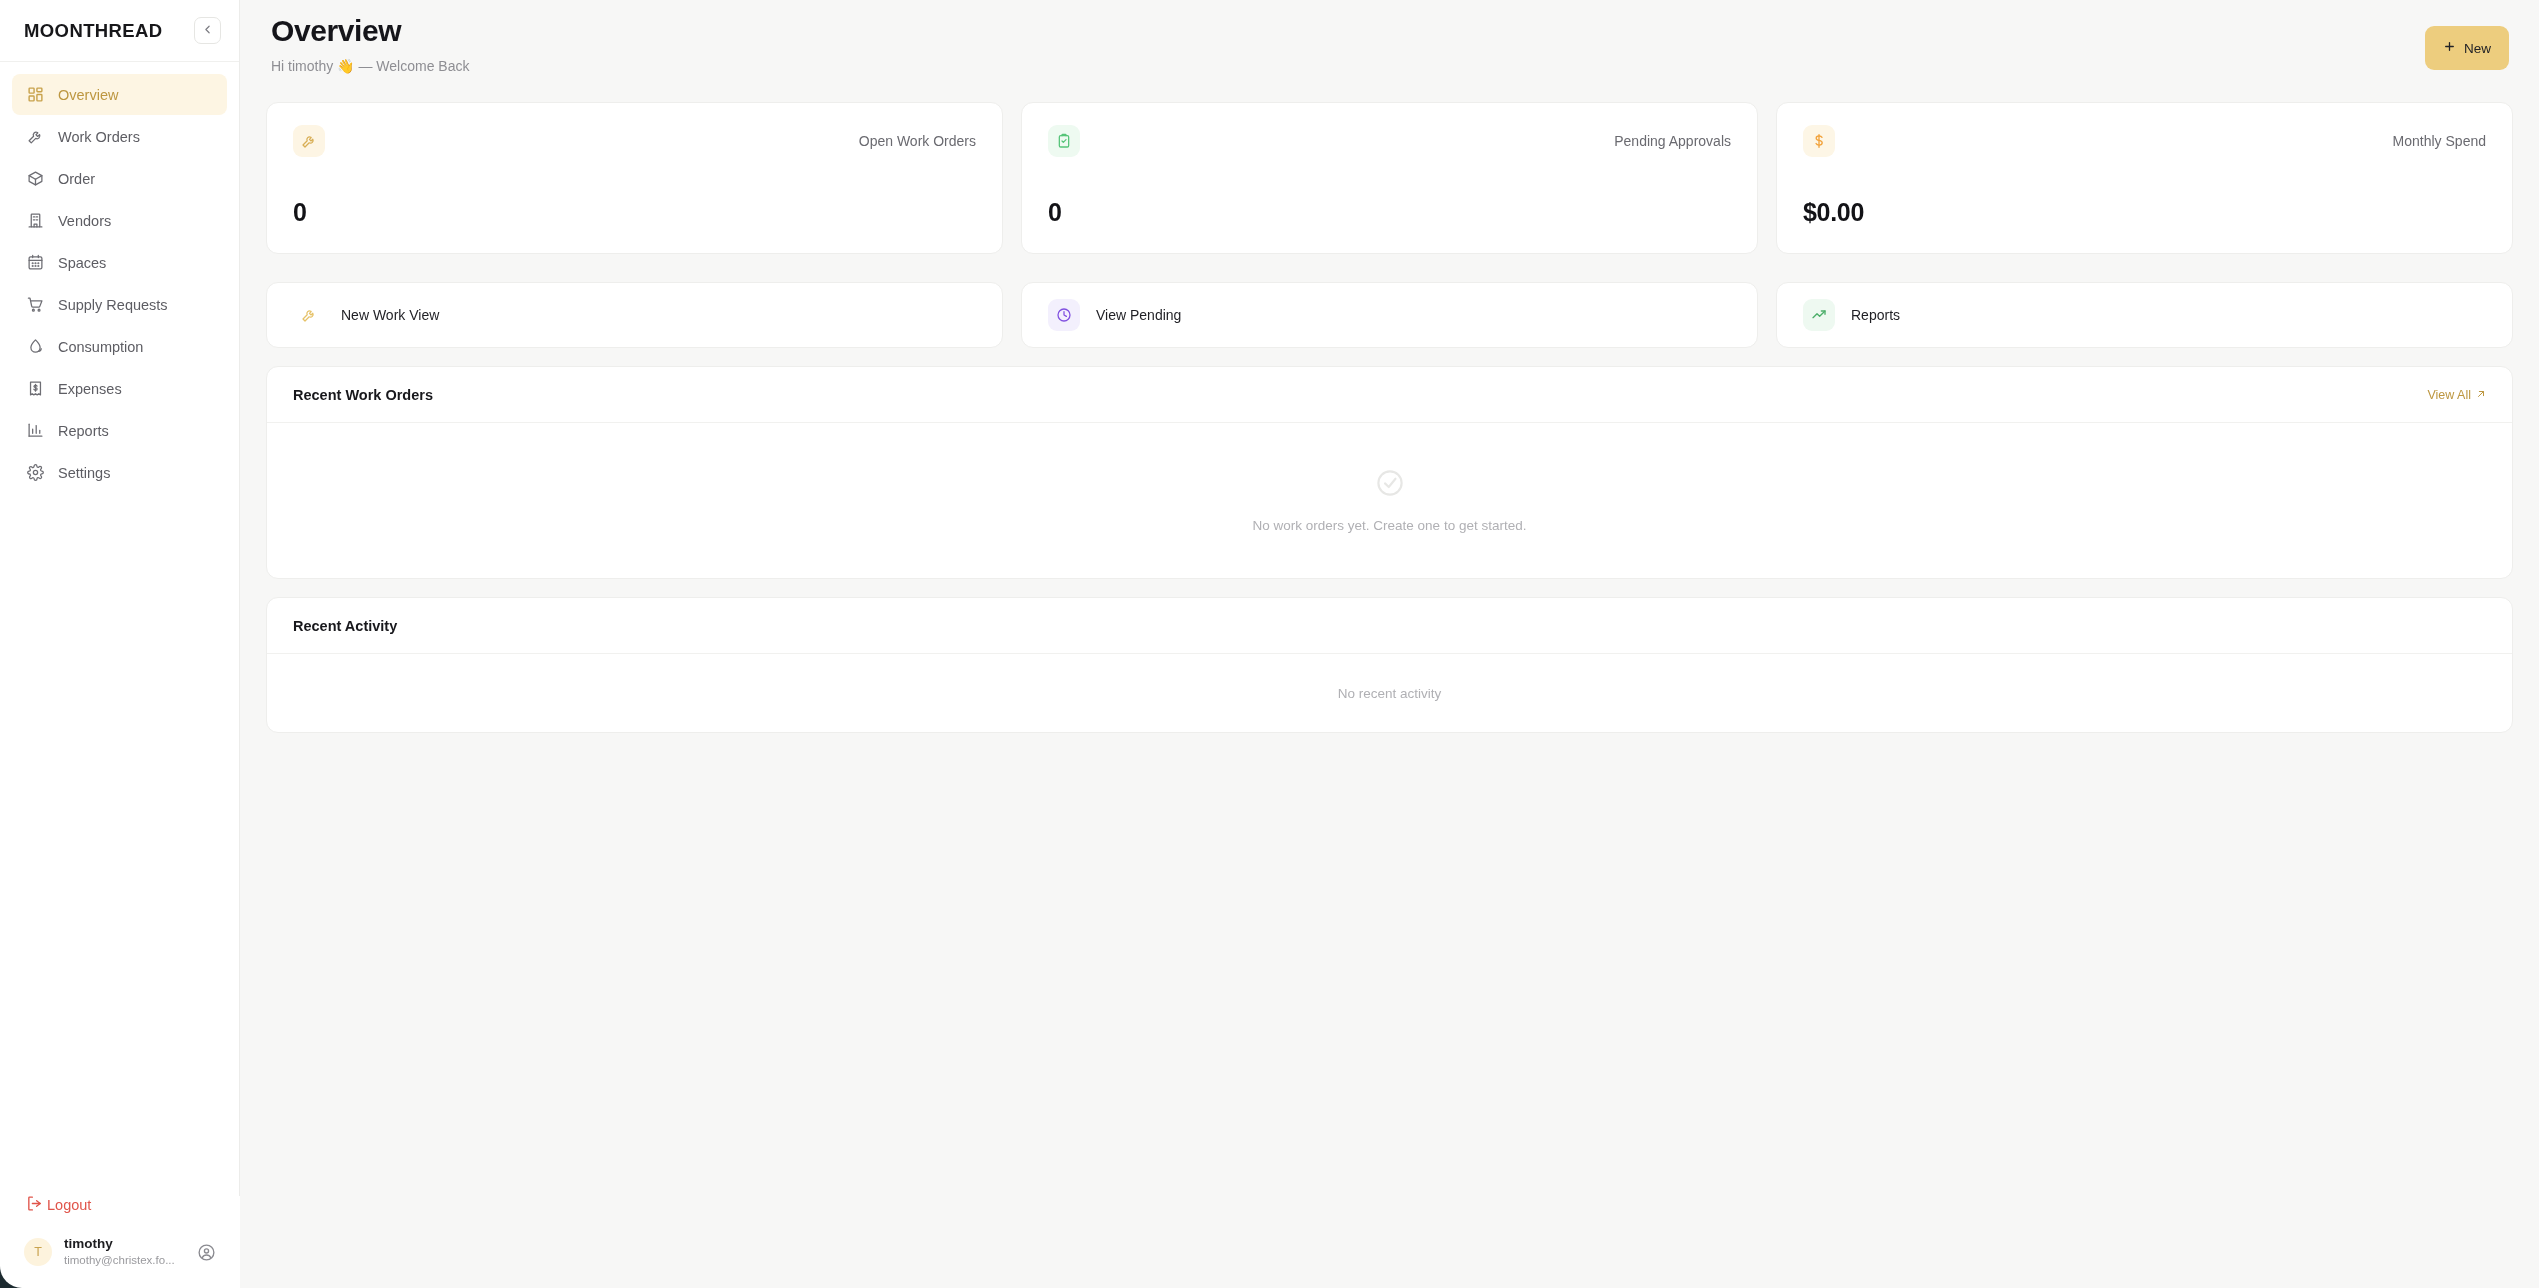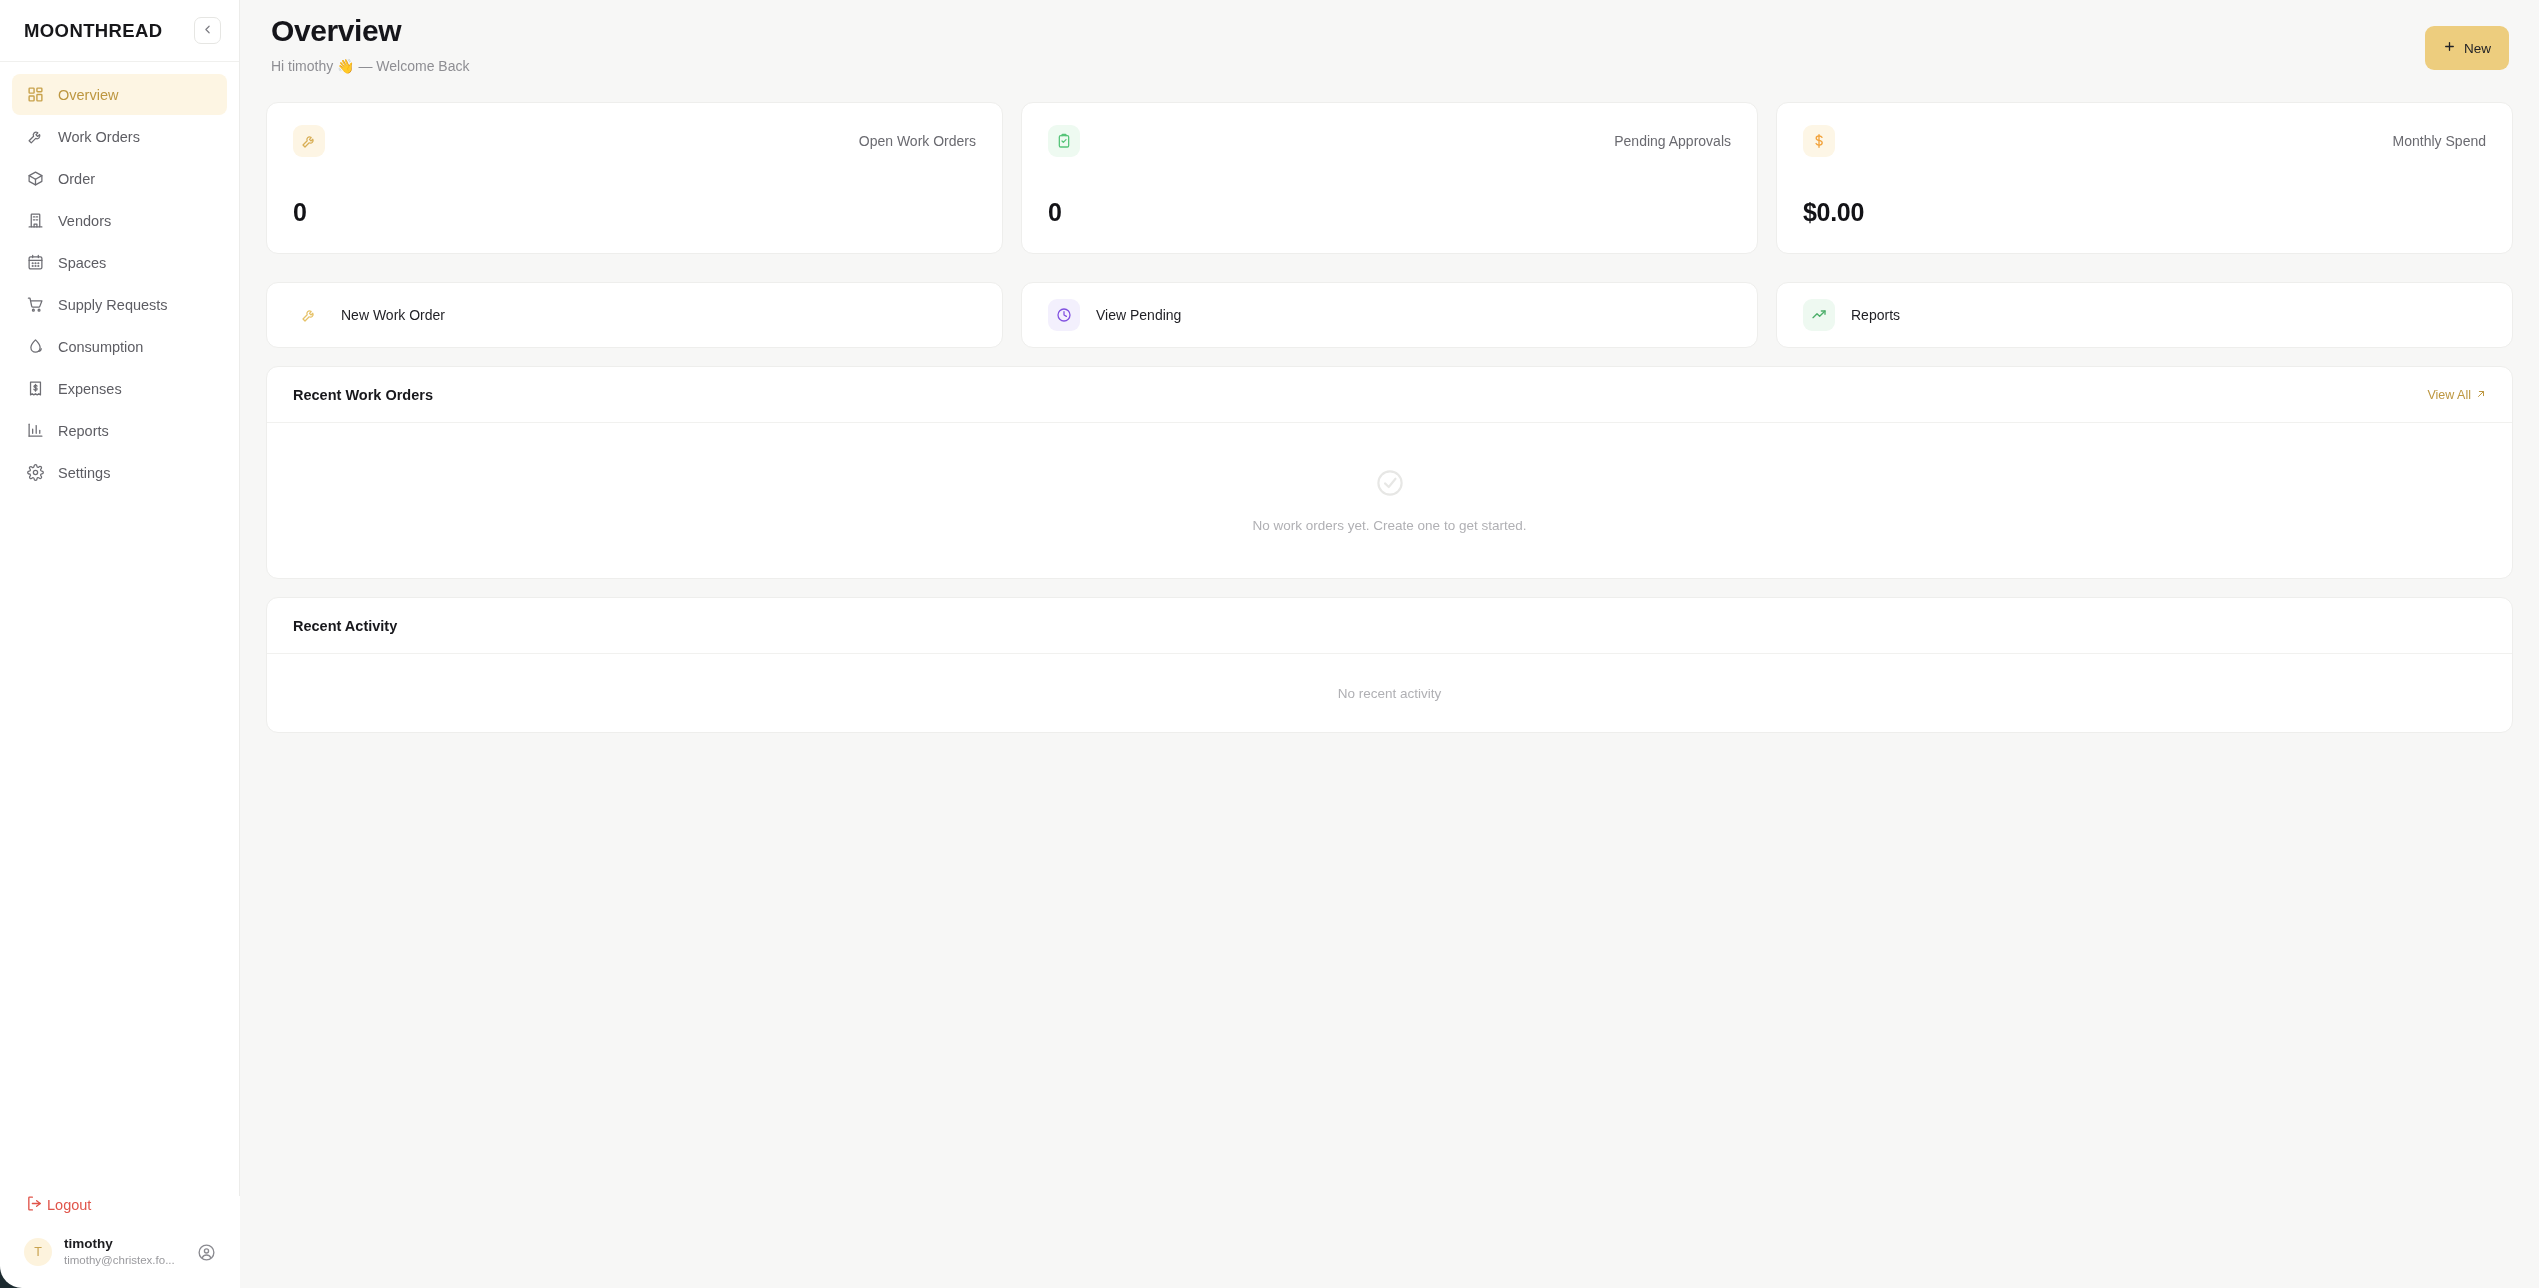--- a/index.html
+++ b/index.html
@@ -358,21 +358,21 @@
         </div>
       </div>
 
       <div class="grid3">
         <div class="card act-card">
           <div class="sq-ico" style="background:transparent">
             <svg width="16" height="16" viewBox="0 0 24 24" fill="none" stroke="#e6c268" stroke-width="1.9" stroke-linecap="round" stroke-linejoin="round">
                 <path d="M14.7 6.3a4 4 0 0 0-5.4 5.4L3 18l3 3 6.3-6.3a4 4 0 0 0 5.4-5.4l-2.6 2.6-2.4-2.4 2.6-2.6z"></path>
               </svg>
           </div>
-          <div class="act-label">New Work Order</div>
+          <div class="act-label">New Work View</div>
         </div>
 
         <div class="card act-card">
           <div class="sq-ico" style="background:#f3f0fd">
             <svg width="16" height="16" viewBox="0 0 24 24" fill="none" stroke="#8050e0" stroke-width="1.9" stroke-linecap="round" stroke-linejoin="round">
                 <circle cx="12" cy="12" r="9"></circle>
                 <polyline points="12 6.8 12 12 15.6 14"></polyline>
               </svg>
           </div>
           <div class="act-label">View Pending</div>

